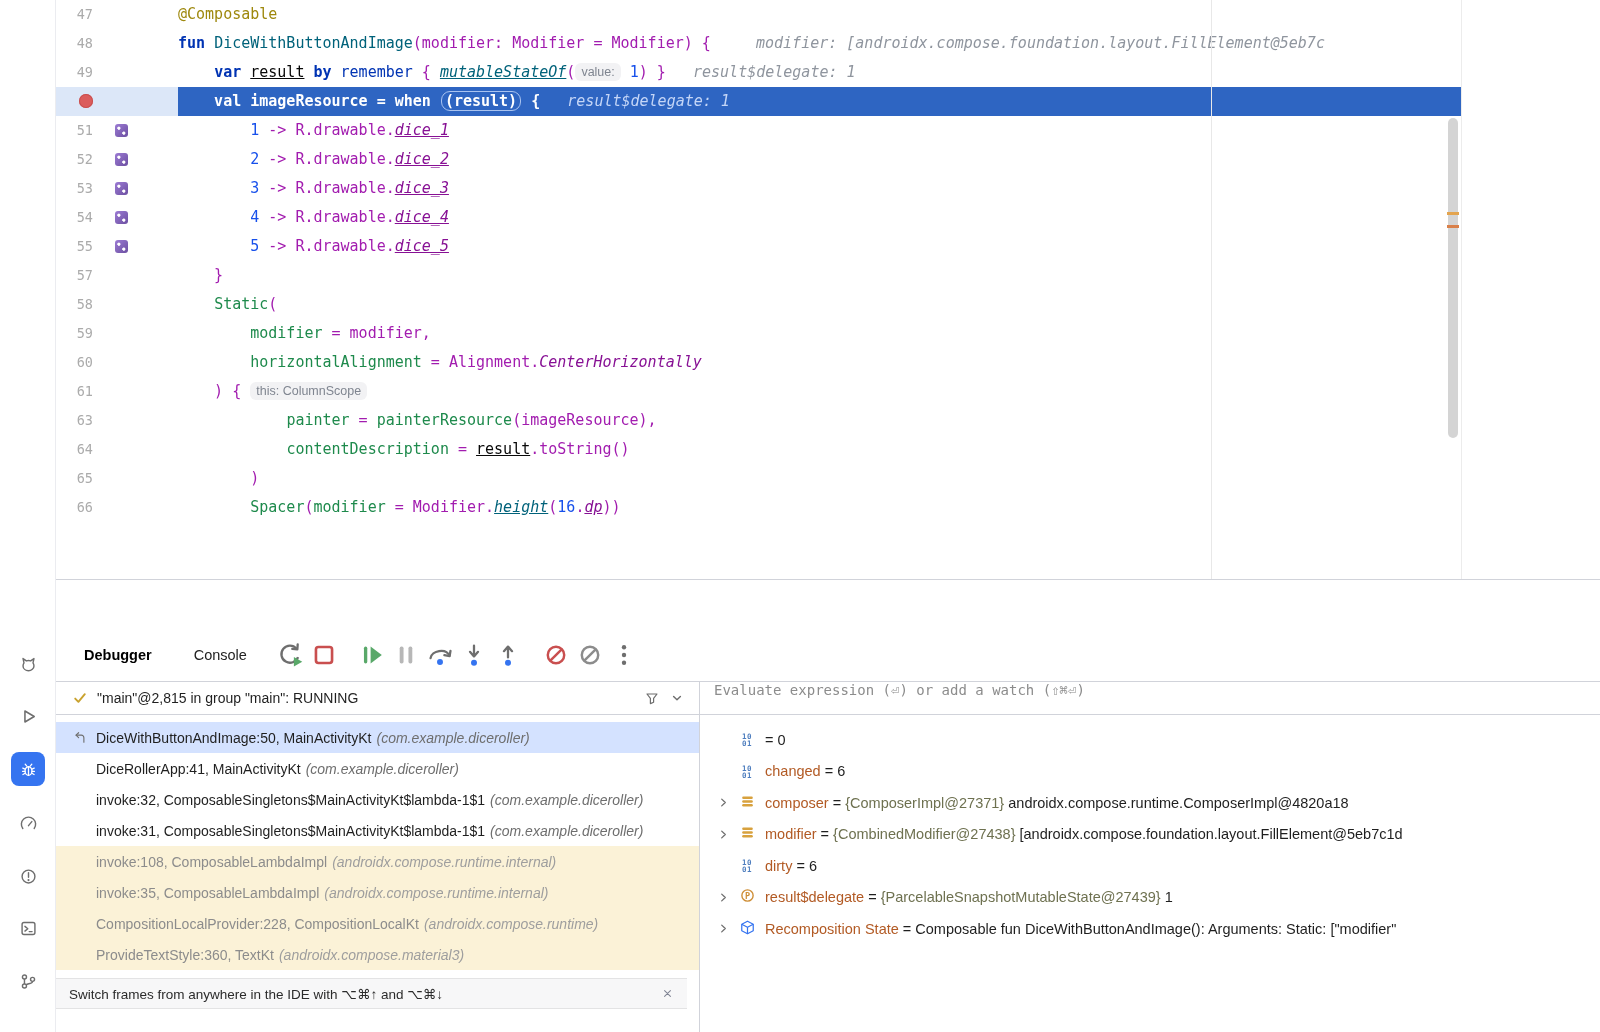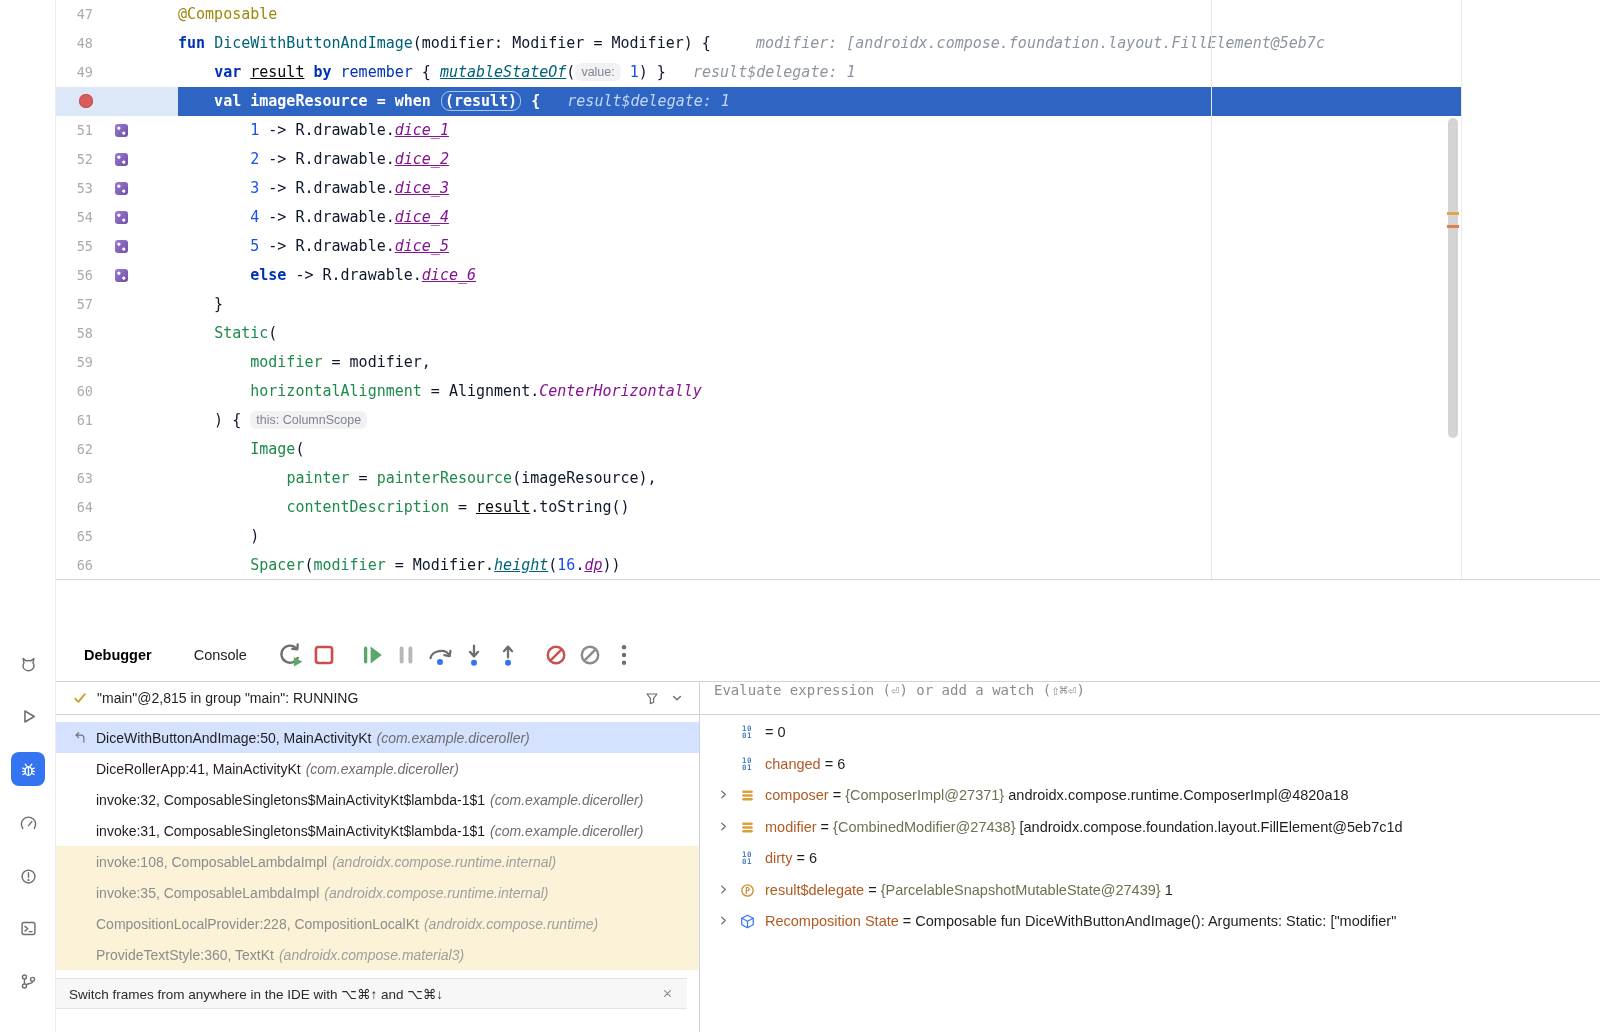--- a/index.html
+++ b/index.html
@@ -23,21 +23,21 @@
   .line.exec{background:linear-gradient(90deg,#DCE7F8 0,#DCE7F8 122px,#2E65C2 122px)}
   .ln{flex:none;width:44px;text-align:right;padding-right:7px;color:#ABABAB;font-size:13.5px}
   .bp{display:inline-block;width:14px;height:14px;border-radius:50%;background:#DB5C5C;
     position:relative;top:2px;box-shadow:0 0 0 1px #C94F4F inset}
   .gicon{flex:none;width:78px;display:flex;align-items:center;padding-left:15px}
   .dice{width:13px;height:13px;border-radius:3px;
     background:radial-gradient(circle at 30% 32%,#fff 1.3px,rgba(255,255,255,0) 1.9px),
                radial-gradient(circle at 68% 70%,#fff 1.3px,rgba(255,255,255,0) 1.9px),
                linear-gradient(135deg,#9C7BD4,#6C4FA1)}
   .codeln{flex:1;overflow:hidden}
-  .tk-pl{color:#0f172a}
+  .tk-pl{color:#a21caf}
   .tk-k{color:#0033B3;font-weight:700}
   .tk-k2{color:#0033B3}
   .tk-n{color:#1750EB}
   .tk-ann{color:#9E880D}
   .tk-decl{color:#00627A}
   .tk-fn{color:#1E8A4C}
   .tk-fld{color:#871094;font-style:italic}
   .tk-fldu{color:#871094;font-style:italic;text-decoration:underline}
   .tk-und{color:#080808;text-decoration:underline}
   .tk-extu{color:#00627A;font-style:italic;text-decoration:underline}
@@ -95,21 +95,21 @@
   .banner{position:absolute;left:0;right:12px;top:296px;height:31px;background:#F7F7F8;
     border-top:1px solid #E3E3E4;border-bottom:1px solid #E3E3E4;display:flex;
     align-items:center;padding:0 13px;font-size:13.5px;color:#2b2b2b}
   .banner .bclose{margin-left:auto;cursor:pointer}
 
   .vars-panel{position:absolute;left:700px;top:102px;right:0;bottom:0;overflow:hidden;background:#fff}
   .eval-bar{height:33px;border-bottom:1px solid #D1D3DA;display:flex;align-items:flex-start;
     padding-left:14px;font-family:"DejaVu Sans Mono","DejaVu Sans",monospace;
     font-size:14px;color:#8C8C8C;cursor:text}
   .vars-list{padding-top:9px}
-  .vrow{height:31.5px;display:flex;align-items:flex-start;font-size:14.5px;white-space:nowrap;
+  .vrow{height:31.5px;display:flex;align-items:center;font-size:14.5px;white-space:nowrap;
     overflow:hidden;cursor:pointer}
   .vchev{flex:none;width:18px;margin-left:16px}
   .vchev svg{width:15px;height:15px;display:block}
   .vicon{flex:none;width:17px;margin-left:5px;margin-right:9px}
   .prim{display:block;width:16px;font-size:7.5px;line-height:7px;letter-spacing:.5px;
     color:#4D7DBE;font-family:"DejaVu Sans Mono",monospace;font-weight:bold;text-align:center;padding-top:1px}
   .vname{color:#B25A24}
   .veq{color:#1f1f1f;white-space:pre}
   .vref{color:#6E7150;white-space:pre}
   .vval{color:#1f1f1f}
@@ -181,27 +181,25 @@
   <div id="editor-lines">
       <div class="line"><span class="ln">47</span><span class="gicon"></span><span class="codeln"><span class="tk-ann">@Composable</span></span></div>
       <div class="line"><span class="ln">48</span><span class="gicon"></span><span class="codeln"><span class="tk-k">fun </span><span class="tk-decl">DiceWithButtonAndImage</span><span class="tk-pl">(modifier: Modifier = Modifier) {</span><span class="tk-hint">     modifier: [androidx.compose.foundation.layout.FillElement@5eb7c</span></span></div>
       <div class="line"><span class="ln">49</span><span class="gicon"></span><span class="codeln"><span class="tk-pl">    </span><span class="tk-k">var </span><span class="tk-und">result</span><span class="tk-pl"> </span><span class="tk-k">by </span><span class="tk-k2">remember</span><span class="tk-pl"> { </span><span class="tk-extu">mutableStateOf</span><span class="tk-pl">(</span><span class="tk-badge">value:</span><span class="tk-pl"> </span><span class="tk-n">1</span><span class="tk-pl">) }</span><span class="tk-hint">   result$delegate: 1</span></span></div>
       <div class="line exec"><span class="ln"><span class="bp"></span></span><span class="gicon"></span><span class="codeln"><span class="tk-pl">    val imageResource = when </span><span class="tk-box">(result)</span><span class="tk-pl"> {</span><span class="tk-hintb">   result$delegate: 1</span></span></div>
       <div class="line"><span class="ln">51</span><span class="gicon"><span class="dice"></span></span><span class="codeln"><span class="tk-pl">        </span><span class="tk-n">1</span><span class="tk-pl"> -&gt; R.drawable.</span><span class="tk-fldu">dice_1</span></span></div>
       <div class="line"><span class="ln">52</span><span class="gicon"><span class="dice"></span></span><span class="codeln"><span class="tk-pl">        </span><span class="tk-n">2</span><span class="tk-pl"> -&gt; R.drawable.</span><span class="tk-fldu">dice_2</span></span></div>
       <div class="line"><span class="ln">53</span><span class="gicon"><span class="dice"></span></span><span class="codeln"><span class="tk-pl">        </span><span class="tk-n">3</span><span class="tk-pl"> -&gt; R.drawable.</span><span class="tk-fldu">dice_3</span></span></div>
       <div class="line"><span class="ln">54</span><span class="gicon"><span class="dice"></span></span><span class="codeln"><span class="tk-pl">        </span><span class="tk-n">4</span><span class="tk-pl"> -&gt; R.drawable.</span><span class="tk-fldu">dice_4</span></span></div>
       <div class="line"><span class="ln">55</span><span class="gicon"><span class="dice"></span></span><span class="codeln"><span class="tk-pl">        </span><span class="tk-n">5</span><span class="tk-pl"> -&gt; R.drawable.</span><span class="tk-fldu">dice_5</span></span></div>
-      <div class="line"><span class="ln">56</span><span class="gicon"><span class="dice"></span></span><span class="codeln"><span class="tk-pl">        </span><span class="tk-k">else</span><span class="tk-pl"> -&gt; R.drawable.</span><span class="tk-fldu">dice_6</span></span></div>
       <div class="line"><span class="ln">57</span><span class="gicon"></span><span class="codeln"><span class="tk-pl">    }</span></span></div>
       <div class="line"><span class="ln">58</span><span class="gicon"></span><span class="codeln"><span class="tk-pl">    </span><span class="tk-fn">Static</span><span class="tk-pl">(</span></span></div>
       <div class="line"><span class="ln">59</span><span class="gicon"></span><span class="codeln"><span class="tk-pl">        </span><span class="tk-fn">modifier</span><span class="tk-pl"> = modifier,</span></span></div>
       <div class="line"><span class="ln">60</span><span class="gicon"></span><span class="codeln"><span class="tk-pl">        </span><span class="tk-fn">horizontalAlignment</span><span class="tk-pl"> = Alignment.</span><span class="tk-fld">CenterHorizontally</span></span></div>
       <div class="line"><span class="ln">61</span><span class="gicon"></span><span class="codeln"><span class="tk-pl">    ) { </span><span class="tk-badge">this: ColumnScope</span></span></div>
-      <div class="line"><span class="ln">62</span><span class="gicon"></span><span class="codeln"><span class="tk-pl">        </span><span class="tk-fn">Image</span><span class="tk-pl">(</span></span></div>
       <div class="line"><span class="ln">63</span><span class="gicon"></span><span class="codeln"><span class="tk-pl">            </span><span class="tk-fn">painter</span><span class="tk-pl"> = </span><span class="tk-fn">painterResource</span><span class="tk-pl">(imageResource),</span></span></div>
       <div class="line"><span class="ln">64</span><span class="gicon"></span><span class="codeln"><span class="tk-pl">            </span><span class="tk-fn">contentDescription</span><span class="tk-pl"> = </span><span class="tk-und">result</span><span class="tk-pl">.toString()</span></span></div>
       <div class="line"><span class="ln">65</span><span class="gicon"></span><span class="codeln"><span class="tk-pl">        )</span></span></div>
       <div class="line"><span class="ln">66</span><span class="gicon"></span><span class="codeln"><span class="tk-pl">        </span><span class="tk-fn">Spacer</span><span class="tk-pl">(</span><span class="tk-fn">modifier</span><span class="tk-pl"> = Modifier.</span><span class="tk-extu">height</span><span class="tk-pl">(</span><span class="tk-n">16</span><span class="tk-pl">.</span><span class="tk-fldu">dp</span><span class="tk-pl">))</span></span></div>
     </div>
   <div id="guide"></div>
   <div id="scroll-thumb"></div>
   <div class="mark mark1"></div>
   <div class="mark mark2"></div>
 </div>

